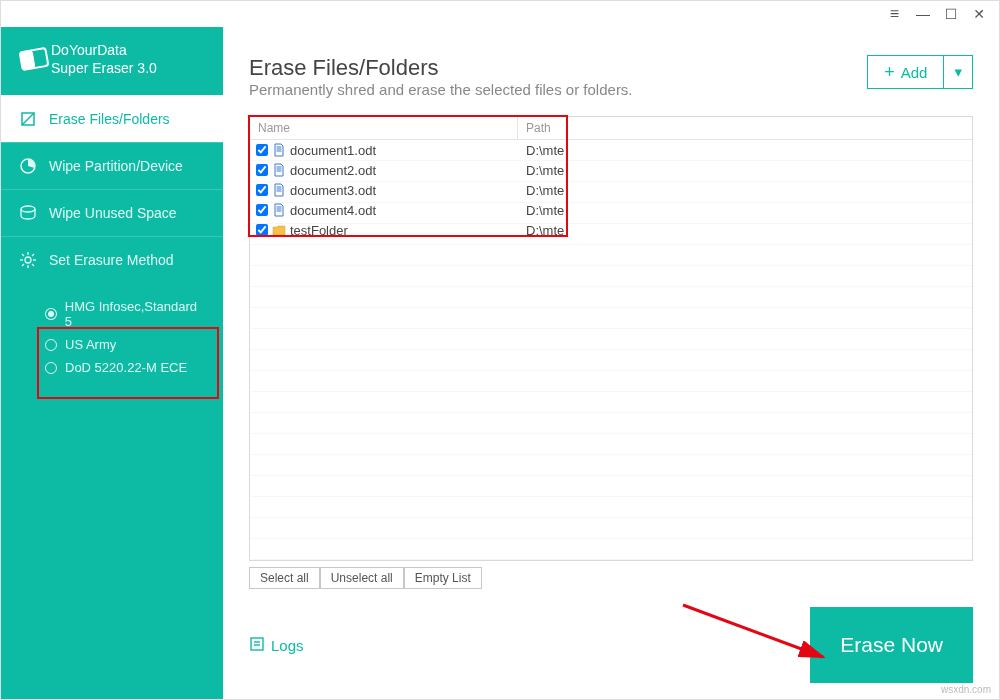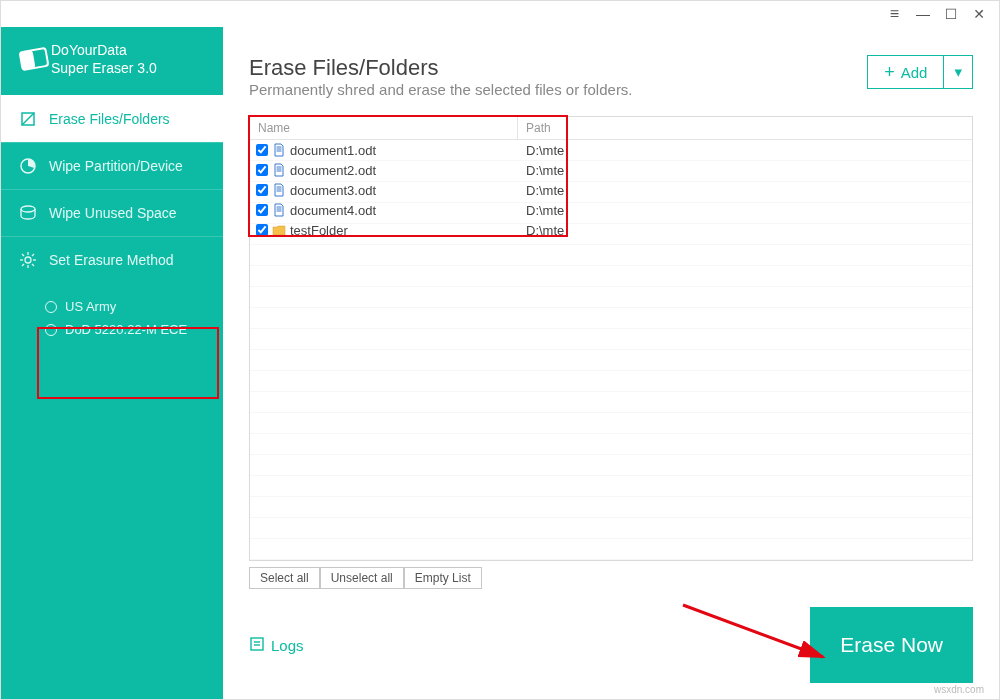--- a/index.html
+++ b/index.html
@@ -47,21 +47,21 @@
   .file-ico svg, .folder-ico svg { width: 14px; height: 14px; }
 
   .list-actions { display: flex; padding: 6px 0 0; }
   .list-actions button { font-size: 12px; color: #555; background: #fff; border: 1px solid #c7c7c7; padding: 3px 10px; cursor: pointer; }
 
   .footer { margin-top: auto; padding: 18px 0 16px; display: flex; justify-content: space-between; align-items: center; }
   .logs { display: flex; align-items: center; gap: 6px; color: #0dbba4; font-size: 15px; cursor: pointer; }
   .erase-now { background: #0dbba4; color: #fff; border: none; font-size: 21px; padding: 26px 30px; cursor: pointer; }
 
   .arrow-annot { position: absolute; pointer-events: none; }
-  .watermark { position: absolute; right: 15px; bottom: 4px; font-size: 10px; color: #bbb; pointer-events: none; }
+  .watermark { position: absolute; right: 8px; bottom: 4px; font-size: 10px; color: #bbb; pointer-events: none; }
 </style>
 </head>
 <body>
 
 <div class="window">
   <div class="titlebar">
     <span class="tb-menu">≡</span>
     <span class="tb-btn">—</span>
     <span class="tb-btn">☐</span>
     <span class="tb-btn">✕</span>
@@ -124,20 +124,26 @@
                 <line x1="3" y1="15" x2="5" y2="13"></line>
                 <line x1="13" y1="5" x2="15" y2="3"></line>
               </g>
             </svg>
         </span>
         <span>Set Erasure Method</span>
       </div>
 
       <div class="method-group">
         <div class="method-radio">
+          <span class="radio-outer">
+              <span class="radio-inner"></span>
+            </span>
+          <span>HMG Infosec,Standard 5</span>
+        </div>
+        <div class="method-radio">
           <span class="radio-outer"></span>
           <span>US Army</span>
         </div>
         <div class="method-radio">
           <span class="radio-outer"></span>
           <span>DoD 5220.22-M ECE</span>
         </div>
       </div>
 
       <div class="annot-red1" style="left:36px; top:300px; width:182px; height:72px;"></div>

